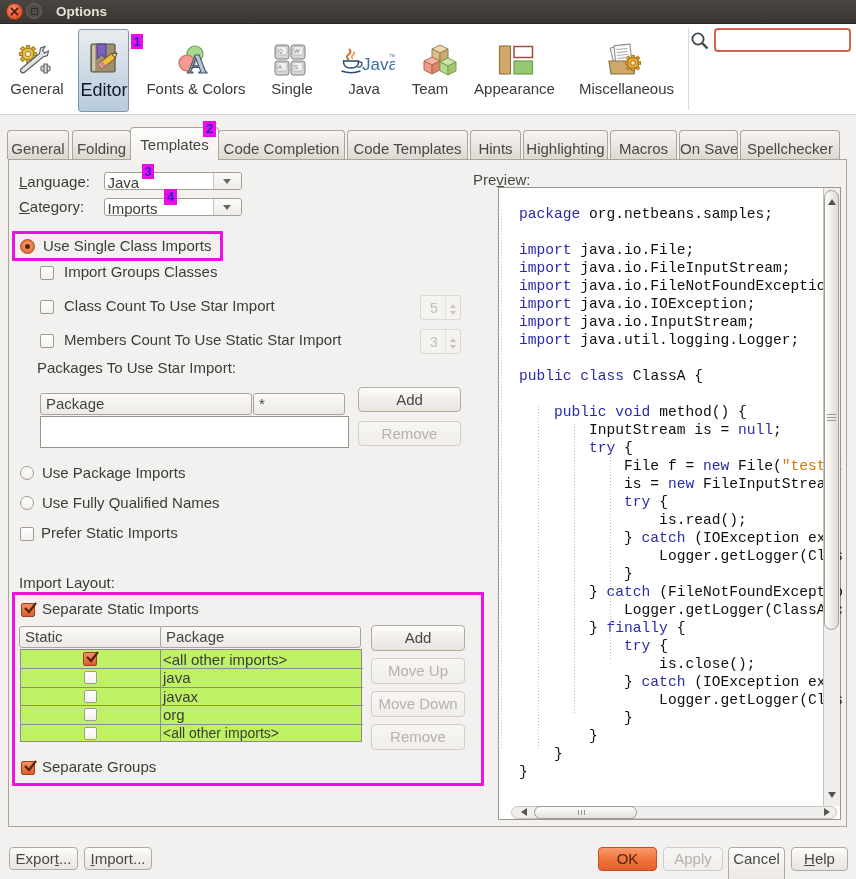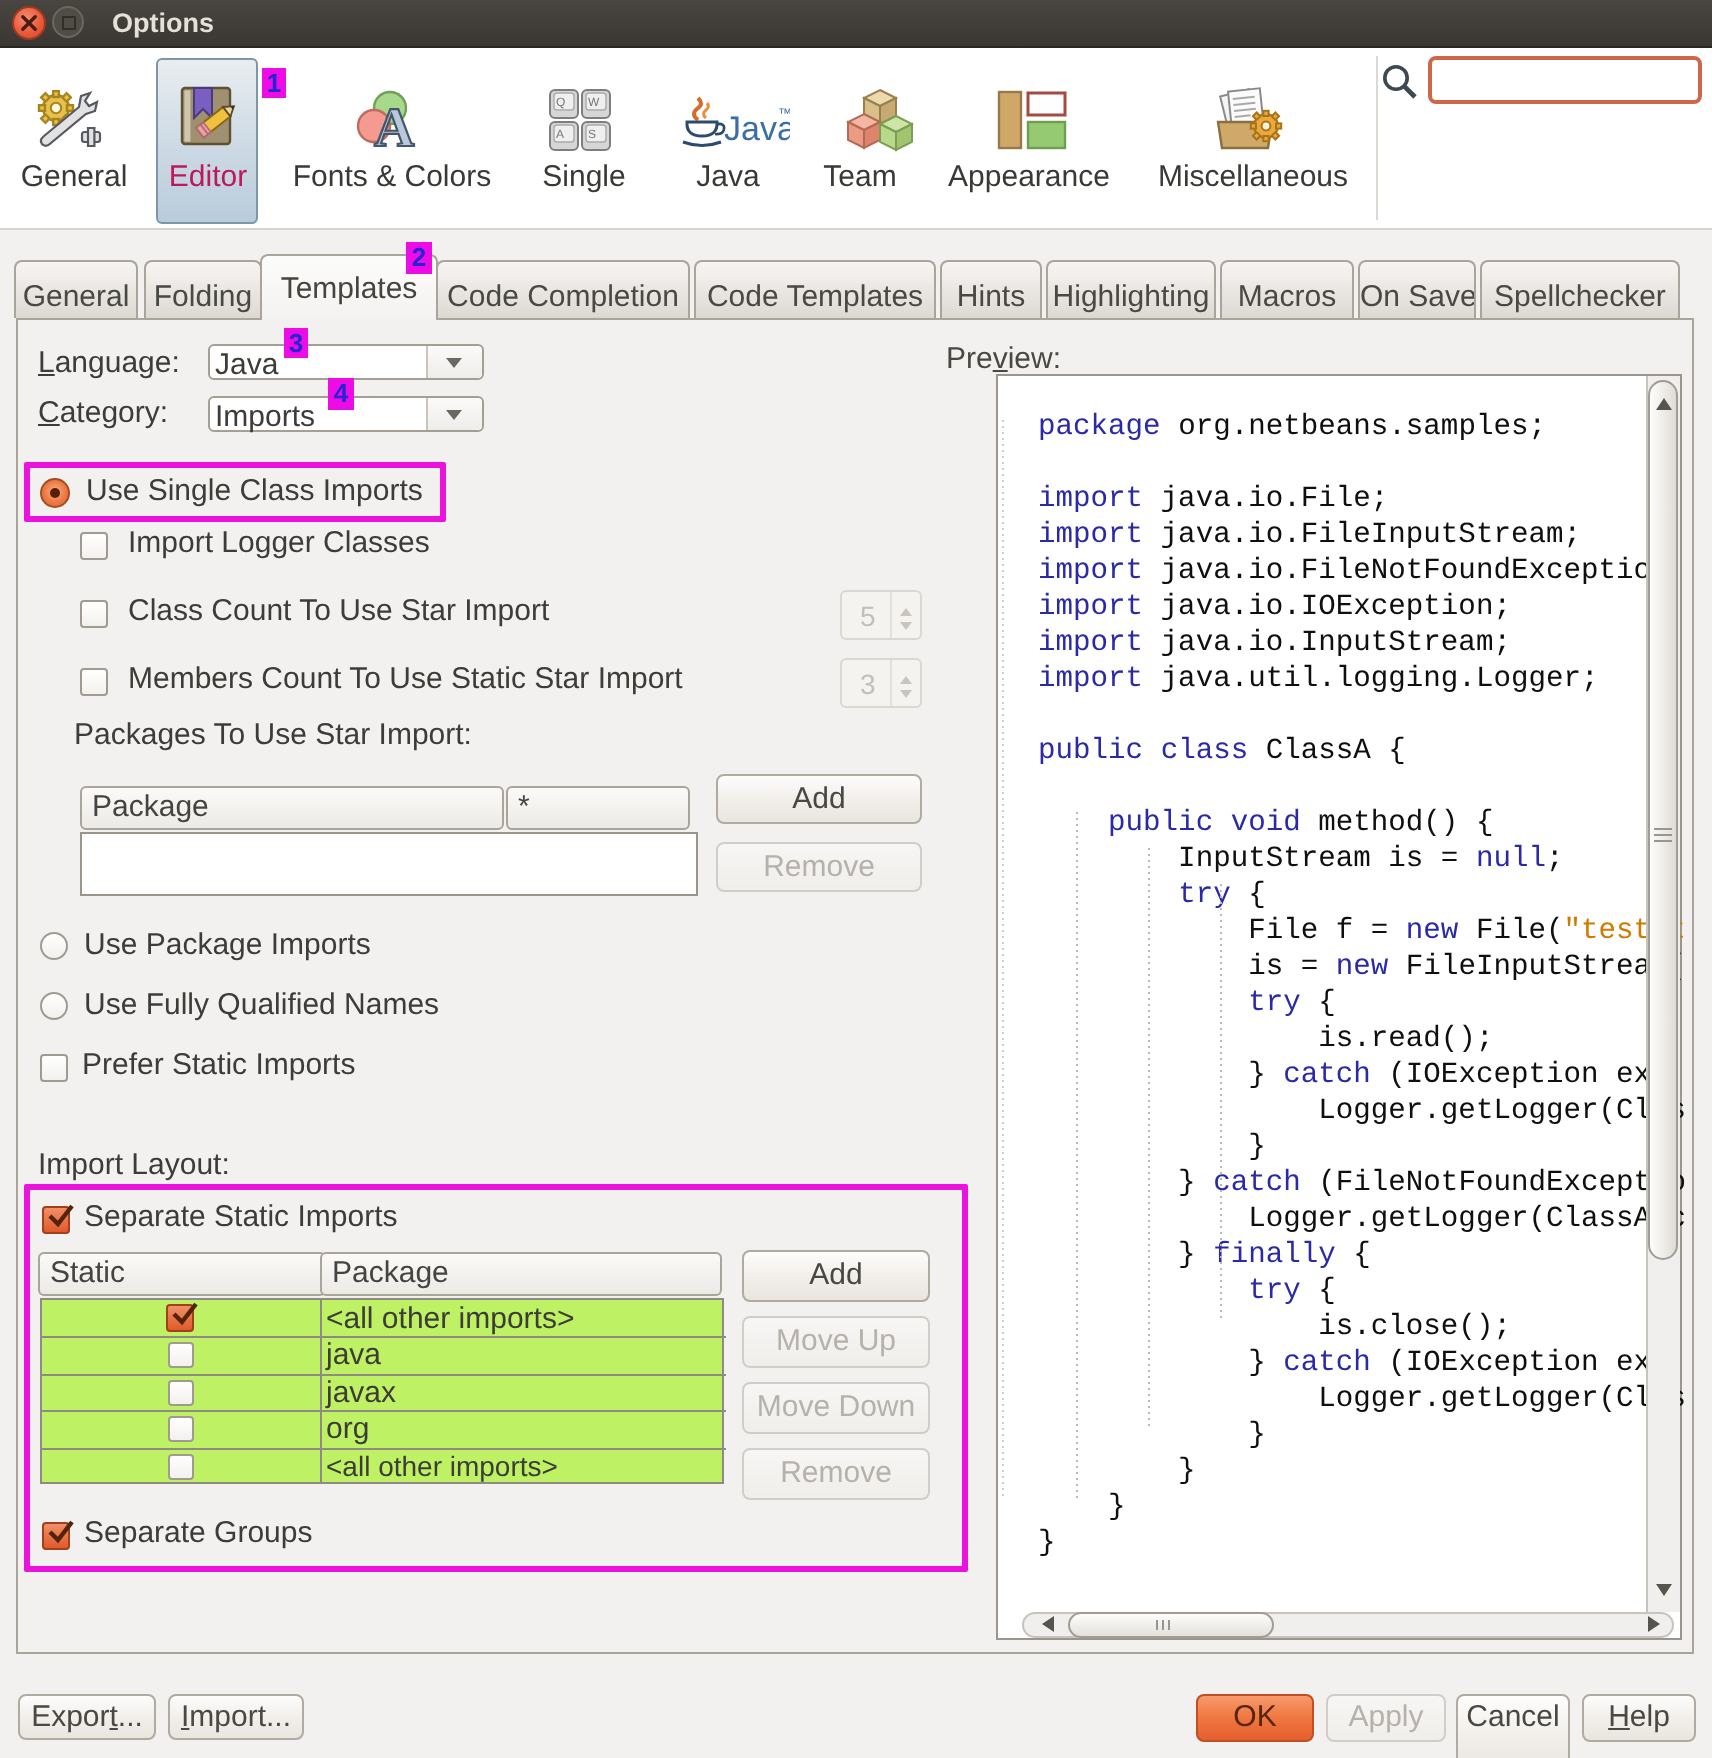--- a/index.html
+++ b/index.html
@@ -49,21 +49,21 @@
 <div class="abs" style="left:26px;top:3px;width:16px;height:16px;border-radius:50%;background:#504c46;border:1px solid #6b6760;box-sizing:border-box"></div>
 <div class="abs" style="left:30.5px;top:7.5px;width:7px;height:7px;border:1.6px solid #322e29;background:transparent;box-sizing:border-box"></div>
 <div class="abs" style="left:56px;top:4px;font-size:13.5px;font-weight:bold;color:#e5e1d9">Options</div>
 
 <div class="abs" style="left:0;top:24px;width:856px;height:91px;background:#ffffff;border-bottom:1px solid #d7d3cd;box-sizing:border-box"></div>
 <div class="abs" style="left:688px;top:28px;width:1px;height:82px;background:#dcd8d2"></div>
 
 <div class="abs" style="left:78px;top:29px;width:51px;height:83px;box-sizing:border-box;border:1px solid #7e96aa;border-radius:3px;background:linear-gradient(#e9edf1,#ccd9e4 55%,#b9ccdc)"></div>
 
 <div class="abs" style="left:9px;top:80px;width:56px;text-align:center;font-size:15px;color:#3a3935">General</div>
-<div class="abs" style="left:76px;top:80px;width:56px;text-align:center;font-size:15px;color:#be185d">Editor</div>
+<div class="abs" style="left:76px;top:80px;width:56px;text-align:center;font-size:18px;color:#0f172a">Editor</div>
 <div class="abs" style="left:144px;top:80px;width:104px;text-align:center;font-size:15px;color:#3a3935">Fonts &amp; Colors</div>
 <div class="abs" style="left:264px;top:80px;width:56px;text-align:center;font-size:15px;color:#3a3935">Single</div>
 <div class="abs" style="left:336px;top:80px;width:56px;text-align:center;font-size:15px;color:#3a3935">Java</div>
 <div class="abs" style="left:402px;top:80px;width:56px;text-align:center;font-size:15px;color:#3a3935">Team</div>
 <div class="abs" style="left:470px;top:80px;width:89px;text-align:center;font-size:15px;color:#3a3935">Appearance</div>
 <div class="abs" style="left:576px;top:80px;width:101px;text-align:center;font-size:15px;color:#3a3935">Miscellaneous</div>
 
 <div id="icons">
 
 <svg class="abs" style="left:17px;top:45px" width="36" height="32" viewBox="0 0 36 32">
@@ -210,21 +210,21 @@
 <div class="lbl" style="left:19px;top:198px"><u>C</u>ategory:</div>
 <div class="combo" style="left:104px;top:198px;width:138px;height:18px">
       <span class="tx">Imports</span>
       <span class="ar"></span>
     </div>
 
 <div class="radioon" style="left:20px;top:239px"></div>
 <div class="lbl" style="left:43px;top:237px">Use Single Class Imports</div>
 
 <div class="cb" style="left:40px;top:266px"></div>
-<div class="lbl" style="left:64px;top:263px">Import Logger Classes</div>
+<div class="lbl" style="left:64px;top:263px">Import Groups Classes</div>
 
 <div class="cb" style="left:40px;top:300px"></div>
 <div class="lbl" style="left:64px;top:297px">Class Count To Use Star Import</div>
 <div class="abs" style="left:420px;top:295px;width:41px;height:25px;box-sizing:border-box;border:1px solid #dbd7d1;border-radius:3px;background:#f4f3f0">
  <span class="abs" style="left:9px;top:4px;font-size:14px;color:#c2beb8">5</span>
  <span class="abs" style="left:24px;top:0;bottom:0;width:1px;background:#e3e0da"></span>
  <span class="abs" style="left:29px;top:5px;border:3.5px solid transparent;border-bottom:4.5px solid #c9c5be;width:0;height:0"></span>
  <span class="abs" style="left:29px;top:15px;border:3.5px solid transparent;border-top:4.5px solid #c9c5be;width:0;height:0"></span>
 </div>
 

